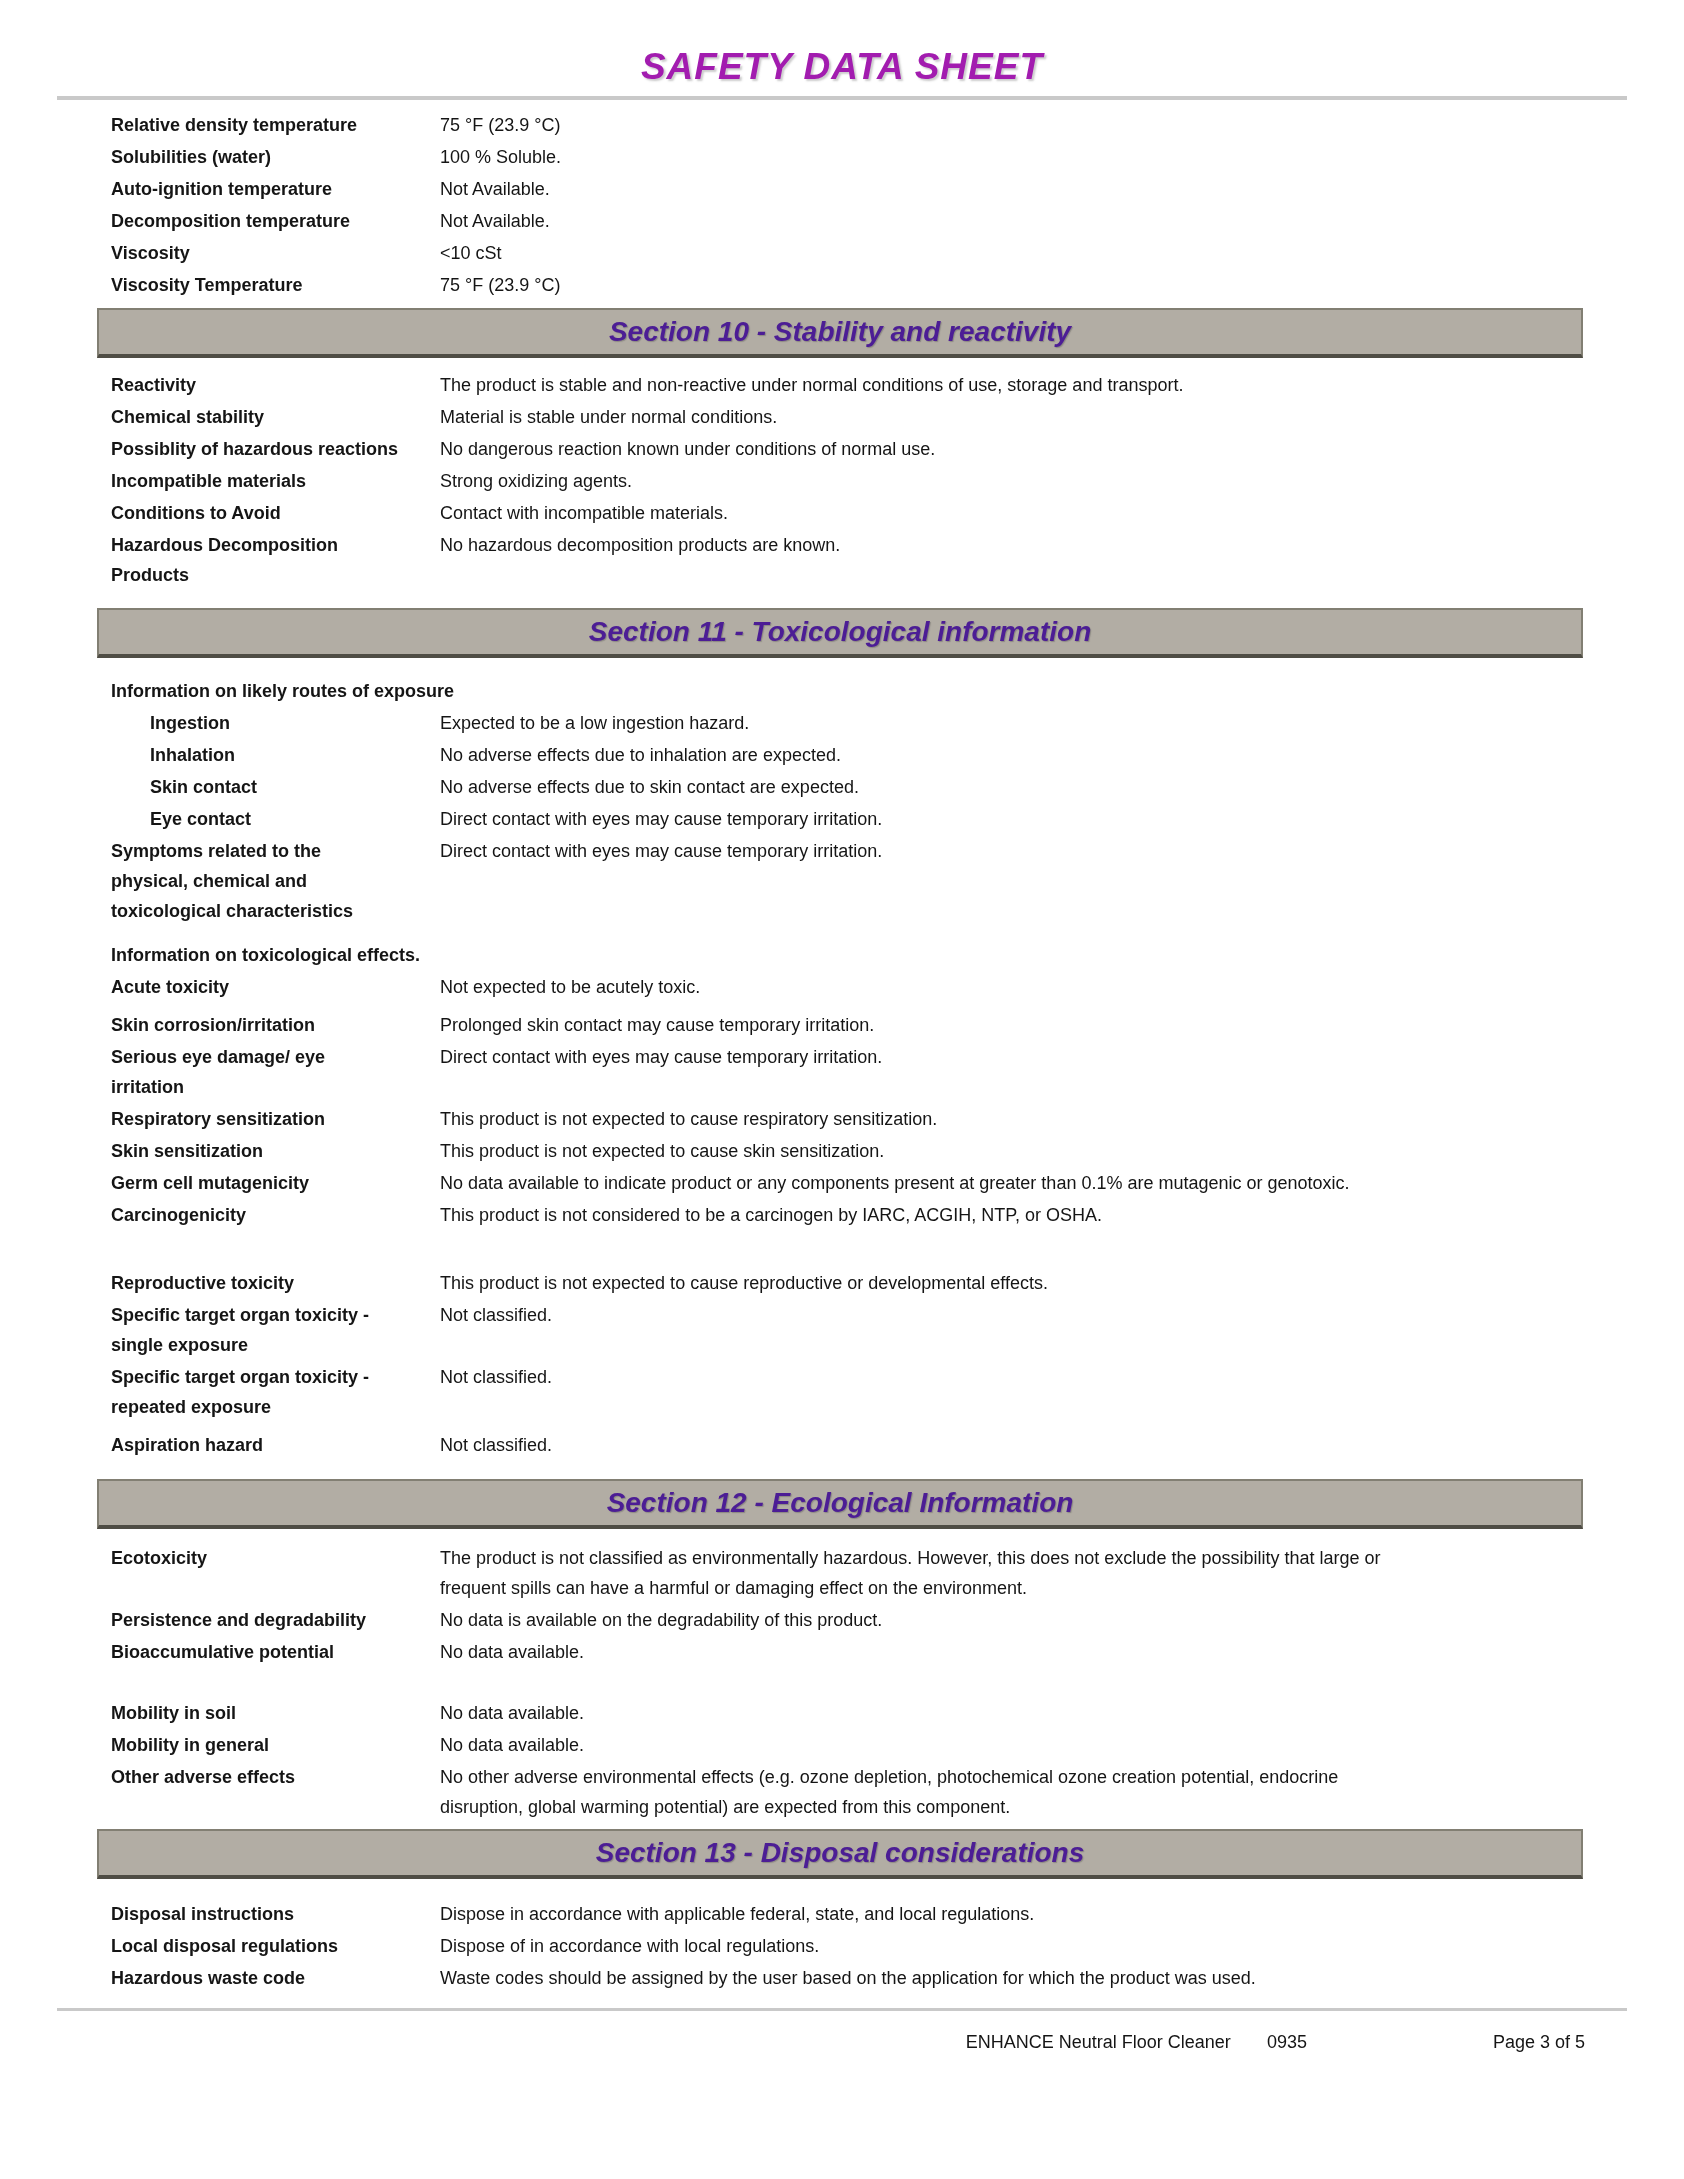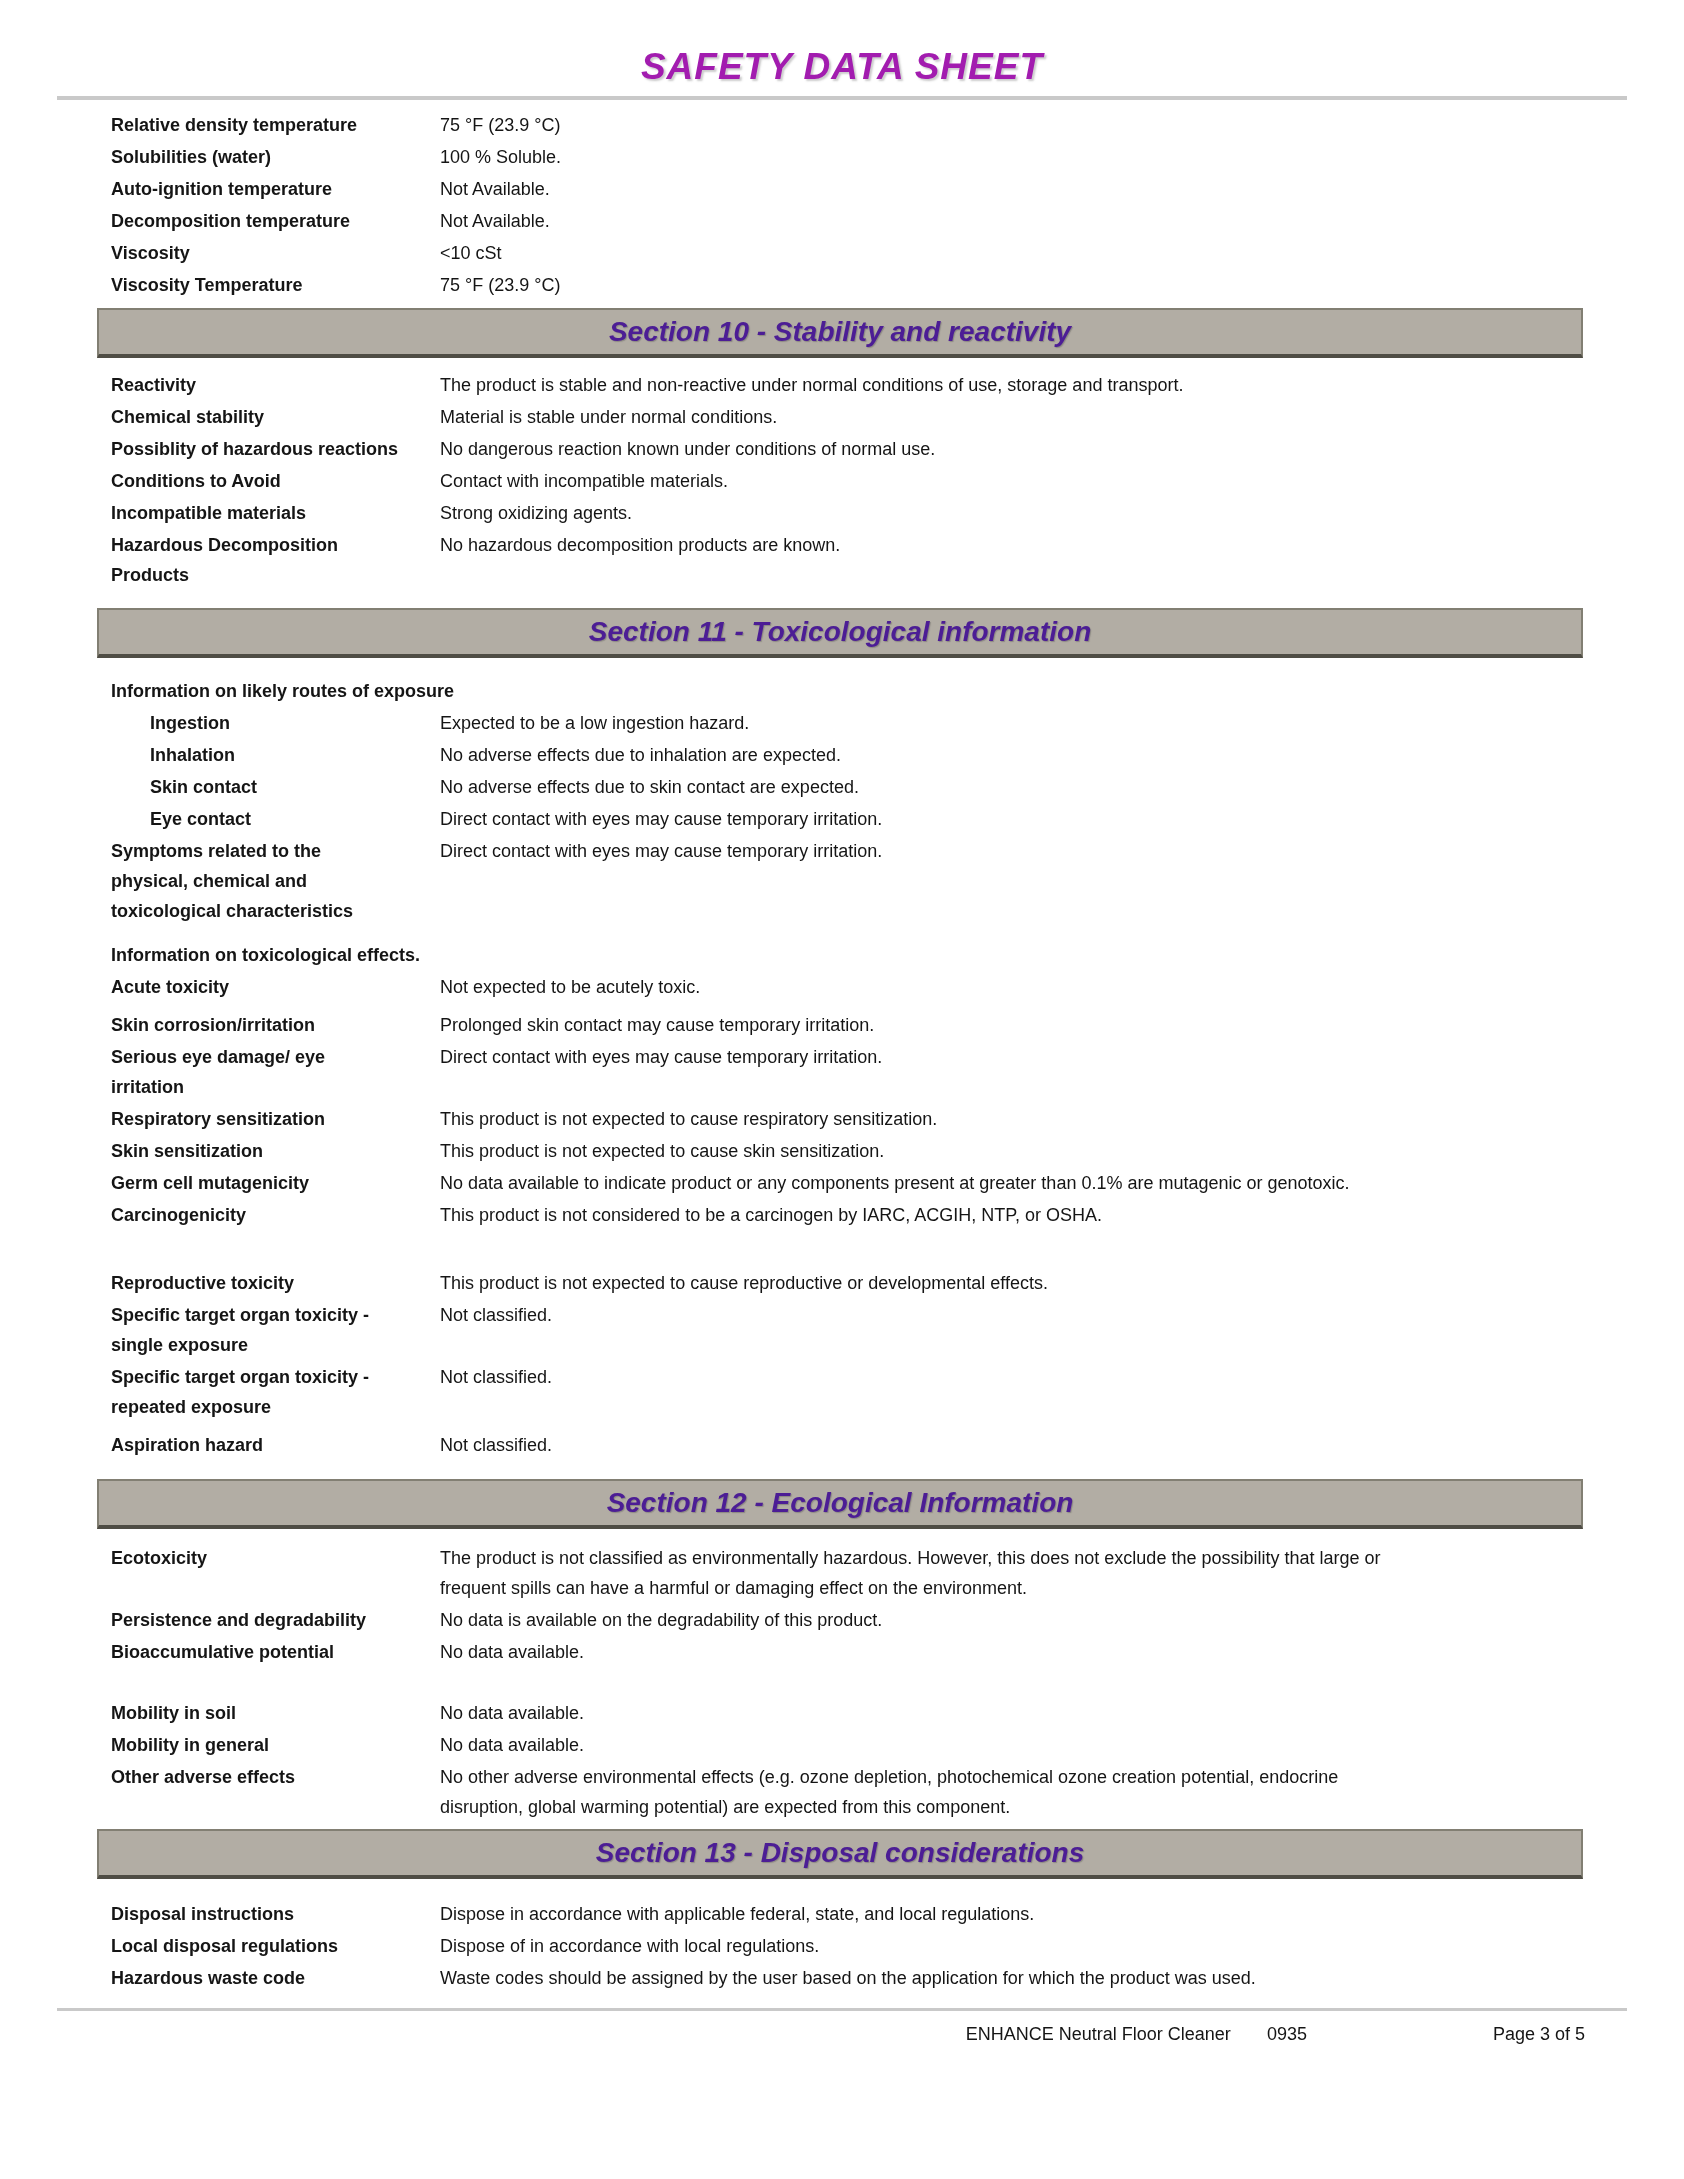--- a/index.html
+++ b/index.html
@@ -71,21 +71,21 @@
   .bar-s12 { margin: 19px 0 14px 0; }
   .bar-s13 { margin: 7px 0 20px 0; }
 
   .footer-rule {
     border: none;
     border-top: 3px solid #c9c9c9;
     margin: 15px 57px 8px 57px;
   }
   .footer {
     display: flex;
-    margin: 8px 99px;
+    margin: 16px 99px;
     font-size: 18px;
     line-height: 30px;
     justify-content: center;
   }
   .footer .spacer { flex: 1; }
   .footer .doc-code { margin-left: 36px; }
   .footer .page-num { margin-left: 186px; }
 </style>
 </head>
 <body>
@@ -143,27 +143,27 @@
           <div class="label">Chemical stability</div>
           <div class="value">Material is stable under normal conditions.</div>
         </div>
 
         <div class="row">
           <div class="label">Possiblity of hazardous reactions</div>
           <div class="value">No dangerous reaction known under conditions of normal use.</div>
         </div>
 
         <div class="row">
+          <div class="label">Incompatible materials</div>
+          <div class="value">Strong oxidizing agents.</div>
+        </div>
+
+        <div class="row">
           <div class="label">Conditions to Avoid</div>
           <div class="value">Contact with incompatible materials.</div>
-        </div>
-
-        <div class="row">
-          <div class="label">Incompatible materials</div>
-          <div class="value">Strong oxidizing agents.</div>
         </div>
 
         <div class="row">
           <div class="label">Hazardous Decomposition
 Products</div>
           <div class="value">No hazardous decomposition products are known.</div>
         </div>
       </div>
 
     <div class="section-bar bar-s11">Section 11 - Toxicological information</div>

